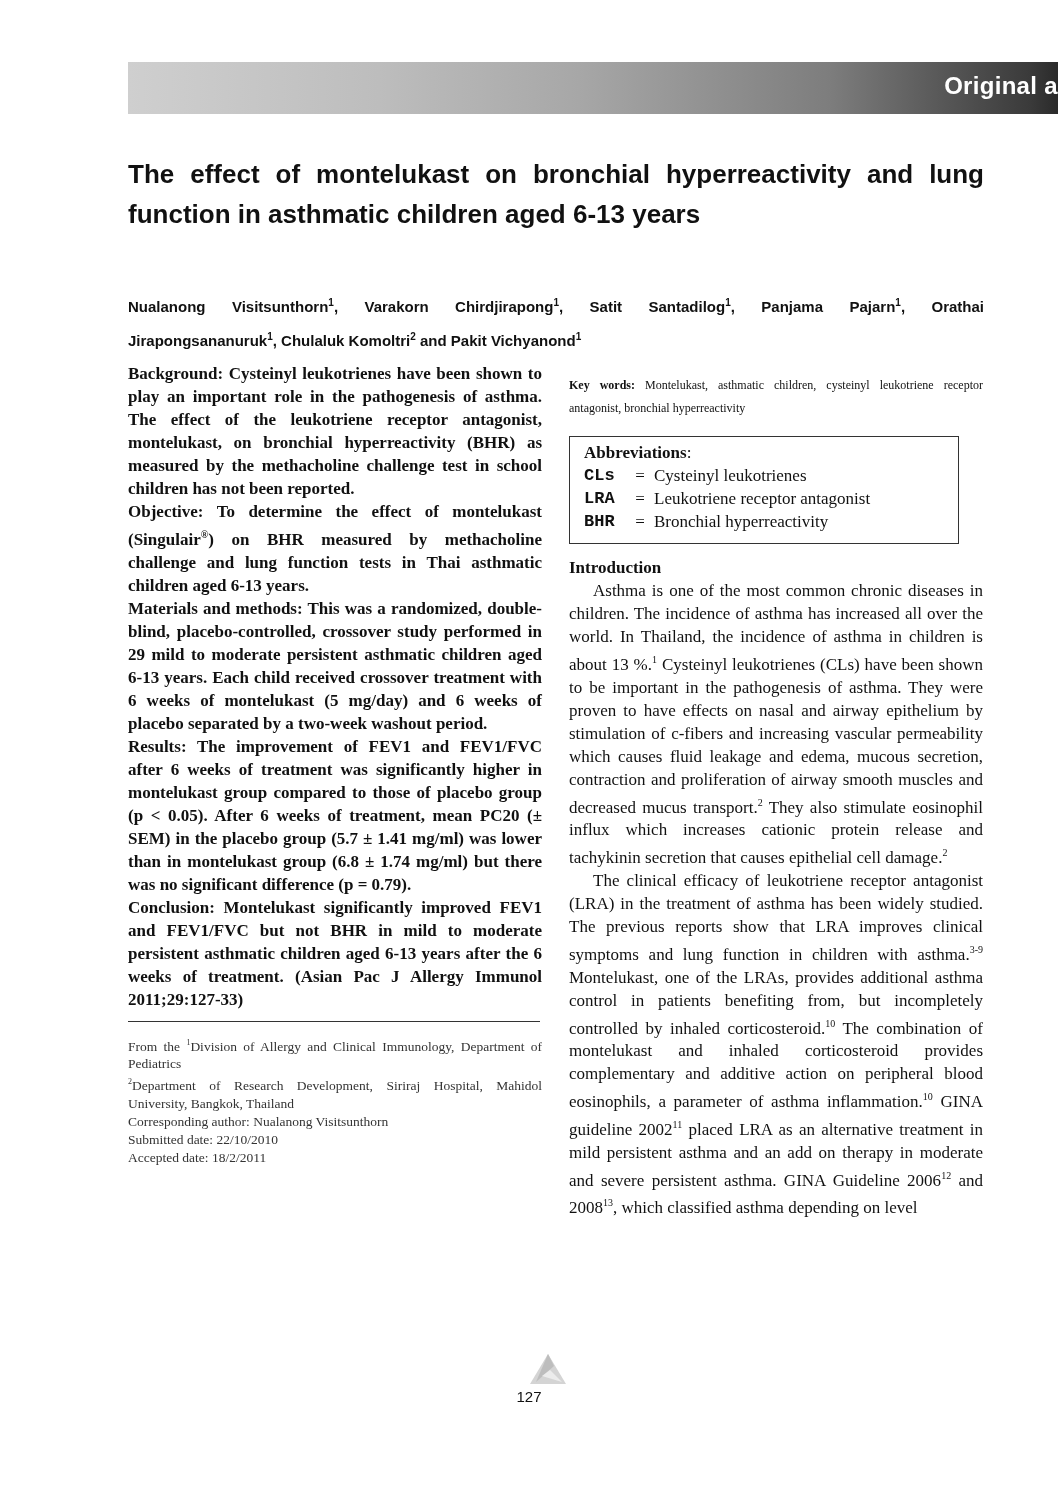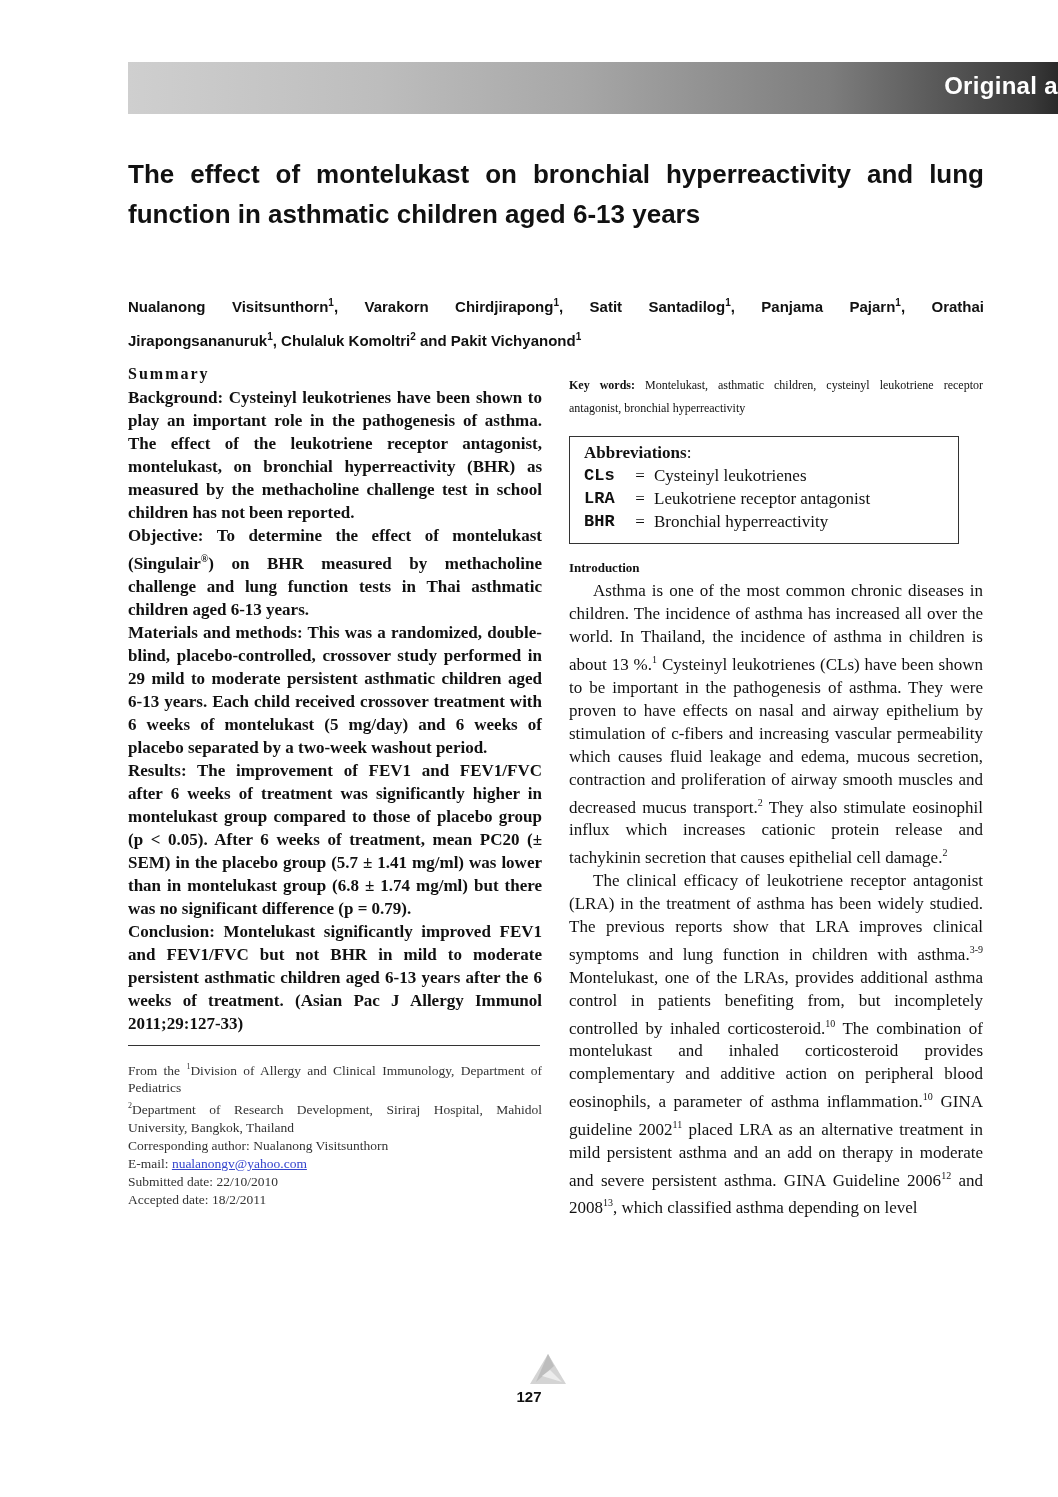--- a/index.html
+++ b/index.html
@@ -28,53 +28,51 @@
   .foot a { color: #3344cc; text-decoration: underline; }
   .foot sup { font-size: 8px; }
   .kw { font-size: 12px; line-height: 23px; text-align: justify; margin: 0; }
   .kw b { font-weight: bold; }
   .abbr-box { border: 1.5px solid #333; margin: 16px 0 0 0; width: 390px; padding: 4px 14px 10px 14px; box-sizing: border-box;
               font-size: 17px; line-height: 23px; }
   .abbr-box .h { font-weight: bold; }
   .abbr-row { display: flex; }
   .abbr-row .k { font-weight: bold; width: 42px; font-family: Liberation Mono, monospace; }
   .abbr-row .eq { width: 28px; text-align: center; }
-  .intro-head { font-weight: bold; font-size: 13px; line-height: 23px; margin-top: 12px; }
+  .intro-head { font-weight: bold; font-size: 17px; line-height: 23px; margin-top: 12px; }
   .intro p { margin: 0; font-size: 17px; line-height: 23px; text-align: justify; text-indent: 24px; }
   .intro sup { font-size: 10px; }
   .logo { position: absolute; left: 528px; top: 1352px; width: 40px; height: 34px; }
   .page-num { position: absolute; left: 0; width: 1058px; top: 1388px; text-align: center;
-              font-family: "Liberation Sans", sans-serif; font-size: 15px; font-weight: bold; color: #111; }
+              font-family: "Liberation Sans", sans-serif; font-size: 15px; font-weight: normal; color: #111; }
 </style>
 </head>
 <body>
 
 <div class="banner">
   <span>Original article</span>
 </div>
 
 <div class="title">The effect of montelukast on bronchial hyperreactivity and lung function in asthmatic children aged 6-13 years</div>
 
 <div class="authors" id="authors"><span>Nualanong Visitsunthorn</span><sup>1</sup><span style="white-space: pre;">, </span><span>Varakorn Chirdjirapong</span><sup>1</sup><span style="white-space: pre;">, </span><span>Satit Santadilog</span><sup>1</sup><span style="white-space: pre;">, </span><span>Panjama Pajarn</span><sup>1</sup><span style="white-space: pre;">, </span><span>Orathai Jirapongsananuruk</span><sup>1</sup><span style="white-space: pre;">, </span><span>Chulaluk Komoltri</span><sup>2</sup><span style="white-space: pre;"> and </span><span>Pakit Vichyanond</span><sup>1</sup><span style="white-space: pre;"></span></div>
 
 <div class="col-left">
-  <div class="summary-head">Summary</div>
   <div class="abs">
     <p><span class="lbl">Background:</span> <span>Cysteinyl leukotrienes have been shown to play an important role in the pathogenesis of asthma. The effect of the leukotriene receptor antagonist, montelukast, on bronchial hyperreactivity (BHR) as measured by the methacholine challenge test in school children has not been reported.</span></p>
     <p><span class="lbl">Objective:</span> <span>To determine the effect of montelukast (Singulair</span><sup style="font-size:10px">®</sup><span>) on BHR measured by methacholine challenge and lung function tests in Thai asthmatic children aged 6-13 years.</span></p>
     <p><span class="lbl">Materials and methods:</span> <span>This was a randomized, double-blind, placebo-controlled, crossover study performed in 29 mild to moderate persistent asthmatic children aged 6-13 years. Each child received crossover treatment with 6 weeks of montelukast (5 mg/day) and 6 weeks of placebo separated by a two-week washout period.</span></p>
     <p><span class="lbl">Results:</span> <span>The improvement of FEV1 and FEV1/FVC after 6 weeks of treatment was significantly higher in montelukast group compared to those of placebo group (p &lt; 0.05). After 6 weeks of treatment, mean PC20 (± SEM) in the placebo group (5.7 ± 1.41 mg/ml) was lower than in montelukast group (6.8 ± 1.74 mg/ml) but there was no significant difference (p = 0.79).</span></p>
     <p><span class="lbl">Conclusion:</span> <span>Montelukast significantly improved FEV1 and FEV1/FVC but not BHR in mild to moderate persistent asthmatic children aged 6-13 years after the 6 weeks of treatment.</span> <span class="citation">(Asian Pac J Allergy Immunol 2011;29:127-33)</span></p>
   </div>
   <hr class="rule">
   <div class="foot">
     <div><span>From the </span><sup>1</sup><span>Division of Allergy and Clinical Immunology, Department of Pediatrics</span></div>
     <div><sup>2</sup><span>Department of Research Development, Siriraj Hospital, Mahidol University, Bangkok, Thailand</span></div>
     <div>Corresponding author: Nualanong Visitsunthorn</div>
-    <div><span>E-mail: </span><a>nualanongv@yahoo.com</a></div>
     <div>Submitted date: 22/10/2010</div>
     <div>Accepted date: 18/2/2011</div>
   </div>
 </div>
 
 <div class="col-right">
   <p class="kw"><b>Key words:</b> <span>Montelukast, asthmatic children, cysteinyl leukotriene receptor antagonist, bronchial hyperreactivity</span></p>
   <div class="abbr-box">
     <div><span class="h">Abbreviations</span>:</div>
     <div id="abbr-list">

